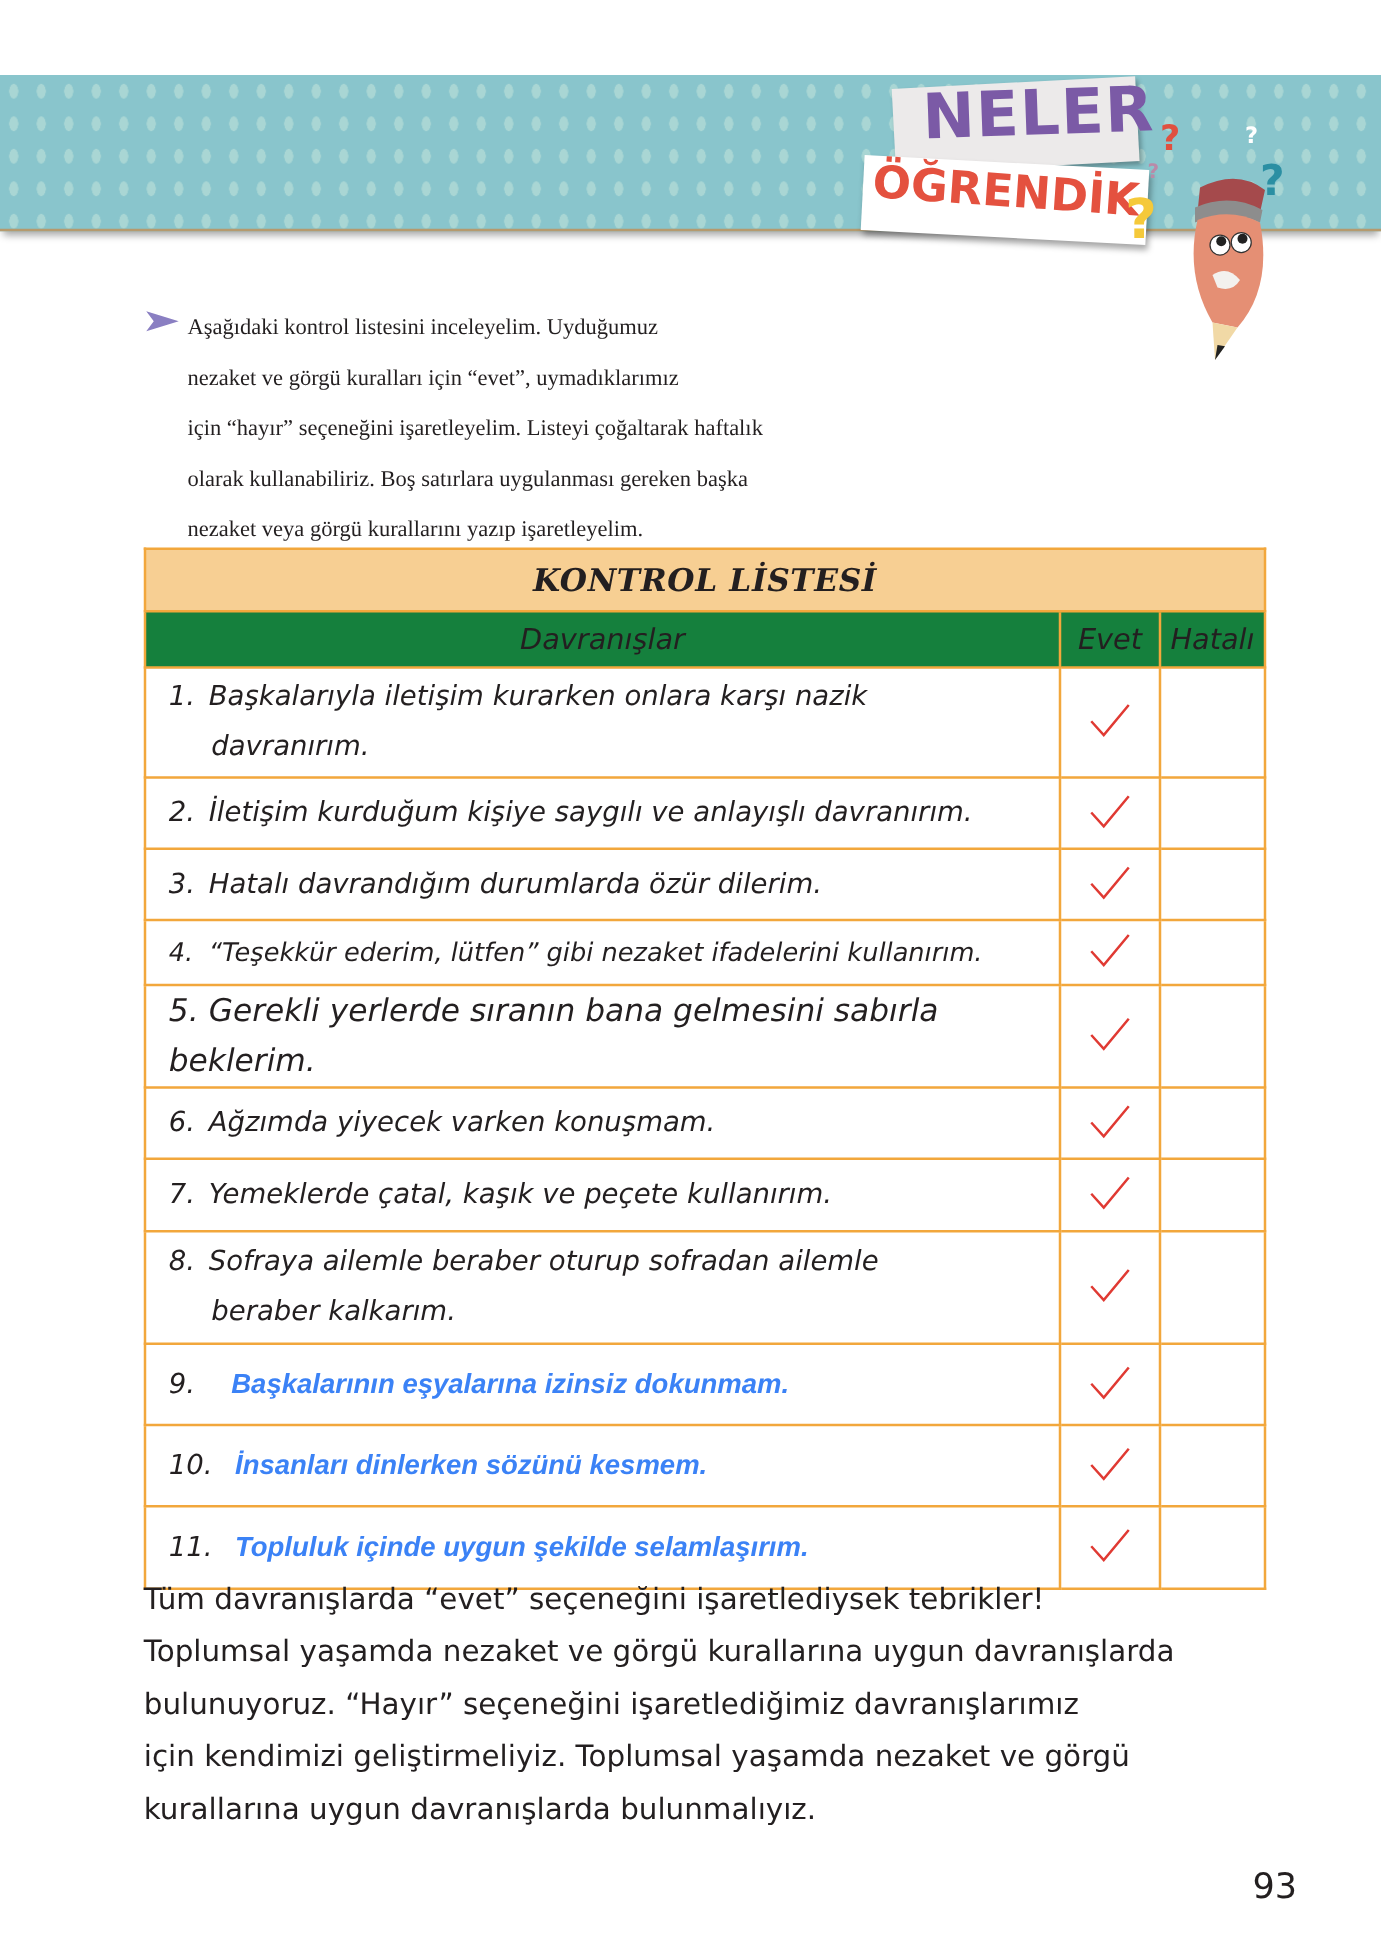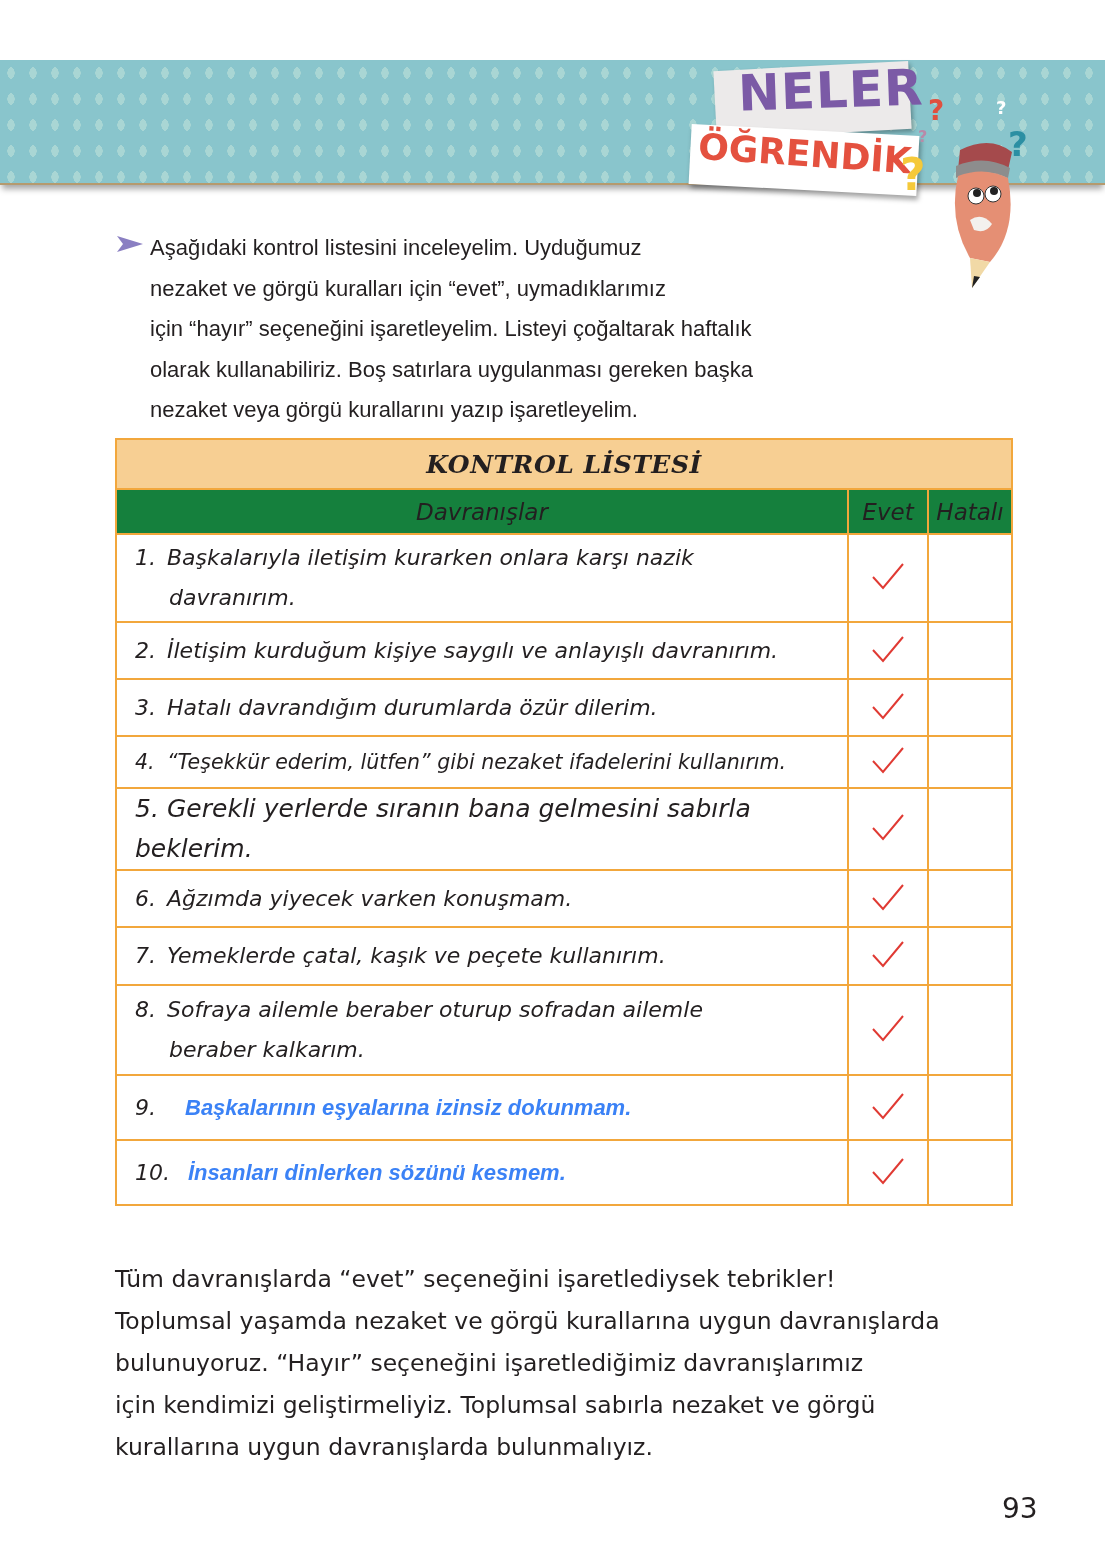--- a/index.html
+++ b/index.html
@@ -30,22 +30,22 @@
     box-shadow: 2px 4px 5px rgba(0,0,0,0.35);
   }
   .title-ogrendik {
     position: absolute; left: 698px; top: 133px; width: 210px; text-align: center;
     font-family: "DejaVu Sans", sans-serif; font-weight: bold; font-size: 36px;
     color: #e4513f; transform: rotate(4deg); letter-spacing: 0px;
   }
   .mascot { position: absolute; left: 900px; top: 80px; width: 150px; height: 210px; }
 
   .intro {
-    position: absolute; left: 115px; top: 228px; width: 920px;
-    font-family: Liberation Sans, sans-serif; font-size: 22px; line-height: 40.5px;
+    position: absolute; left: 115px; top: 241px; width: 920px;
+    font-family: Liberation Serif, serif; font-size: 18px; line-height: 40.5px;
   }
   .intro .arrow { position: absolute; left: 0; top: 4px; width: 30px; height: 24px; }
   .intro .line { display: block; padding-left: 35px; white-space: nowrap; }
 
   .table {
     position: absolute; left: 115px; top: 438px; width: 898px;
     border: 2px solid #f2a73c; border-collapse: collapse;
   }
   .table td, .table th { border: 2px solid #f2a73c; font-style: italic; }
   .t-title {
@@ -200,24 +200,31 @@
           </svg></td>
     <td class="check"></td>
   </tr>
   <tr class="t-row" style="height:65px">
     <td class="beh"><span class="num">10.</span><span class="red-text">İnsanları dinlerken sözünü kesmem.</span></td>
     <td class="check"><svg viewBox="0 0 42 42">
             <path d="M6 22 L16 33 L36 9" fill="none" stroke="#e03a33" stroke-width="2"></path>
           </svg></td>
     <td class="check"></td>
   </tr>
+  <tr class="t-row" style="height:66px">
+    <td class="beh"><span class="num">11.</span><span class="red-text">Topluluk içinde uygun şekilde selamlaşırım.</span></td>
+    <td class="check"><svg viewBox="0 0 42 42">
+            <path d="M6 22 L16 33 L36 9" fill="none" stroke="#e03a33" stroke-width="2"></path>
+          </svg></td>
+    <td class="check"></td>
+  </tr>
 </tbody>
   </table>
 
 <div class="outro">
   <span class="line">Tüm davranışlarda “evet” seçeneğini işaretlediysek tebrikler!</span>
   <span class="line">Toplumsal yaşamda nezaket ve görgü kurallarına uygun davranışlarda</span>
   <span class="line">bulunuyoruz. “Hayır” seçeneğini işaretlediğimiz davranışlarımız</span>
-  <span class="line">için kendimizi geliştirmeliyiz. Toplumsal sabırla nezaket ve görgü</span>
+  <span class="line">için kendimizi geliştirmeliyiz. Toplumsal yaşamda nezaket ve görgü</span>
   <span class="line">kurallarına uygun davranışlarda bulunmalıyız.</span>
 </div>
 
 <div class="page-number">93</div>
 
 </body></html>

